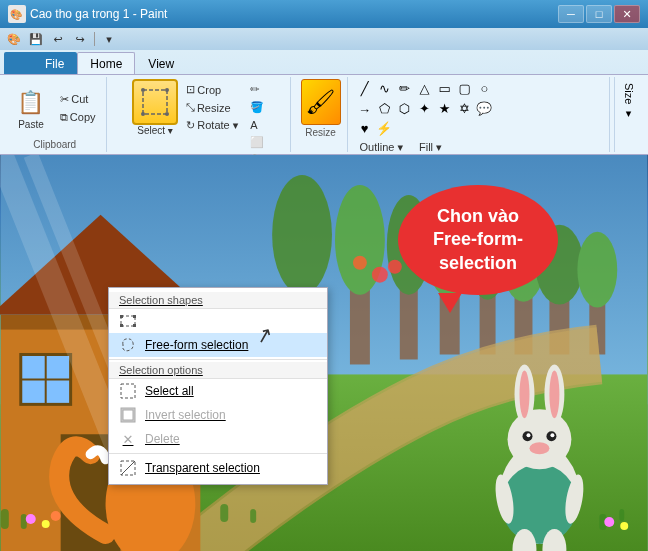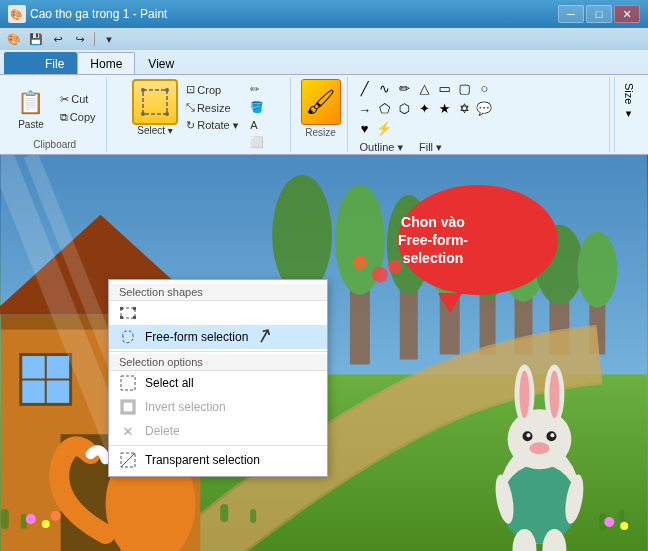--- a/index.html
+++ b/index.html
@@ -174,28 +174,29 @@
       font-size: 24px;
     }
     .size-group {
       display: flex; flex-direction: column; align-items: center; padding: 2px 4px;
       border-left: 1px solid #c0d4e8;
     }
 
     
     .dropdown-overlay {
       position: absolute;
-      top: 124px;
+      top: 132px;
       left: 108px;
       background: white;
       border: 1px solid #aab;
       box-shadow: 2px 2px 8px rgba(0,0,0,0.25);
       z-index: 100;
       width: 220px;
       padding: 4px 0;
+      text-decoration: underline;
     }
     .dropdown-section-label {
       padding: 2px 10px;
       font-size: 11px;
       color: #555;
       font-weight: normal;
       background: #f5f5f5;
       border-bottom: 1px solid #e0e0e0;
     }
     .dropdown-item {
@@ -234,25 +235,25 @@
     
     .callout-bubble {
       position: absolute;
       top: 30px;
       right: 90px;
       width: 160px;
       height: 110px;
       background: #e83030;
       border-radius: 50%;
       display: flex;
-      align-items: flex-start;
+      align-items: center;
       justify-content: center;
       flex-direction: column;
       color: white;
-      font-size: 14px;
+      font-size: 18px;
       font-weight: bold;
       text-align: center;
       line-height: 1.3;
     }
     .callout-bubble::after {
       content: '';
       position: absolute;
       bottom: -18px;
       left: 40px;
       width: 0; height: 0;

